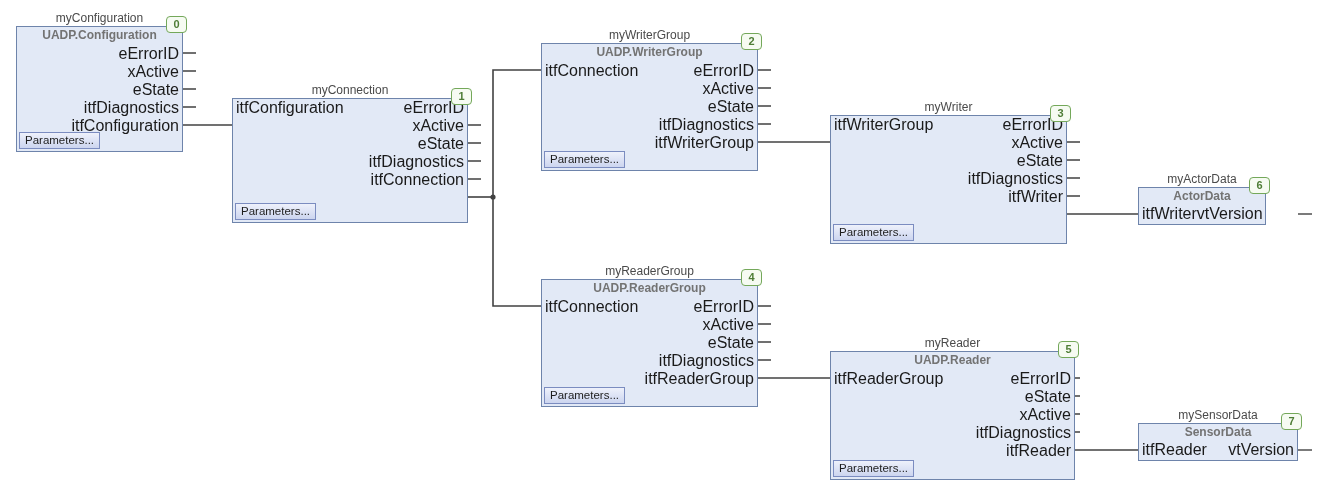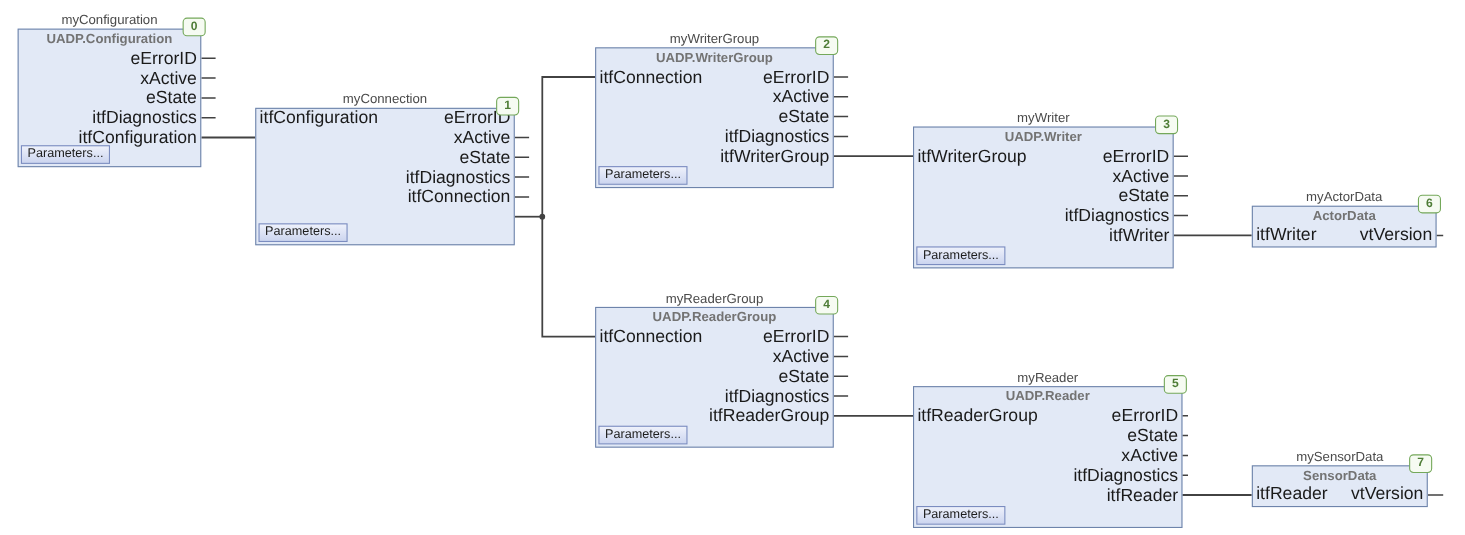--- a/index.html
+++ b/index.html
@@ -139,21 +139,20 @@
           <span class="pin-out">itfWriterGroup</span>
         </div>
       <button class="fb-params">Parameters...</button>
     </div>
   </div>
 
   <div class="fb" style="left:830px;top:115px;width:237px;height:129px;">
     <div class="fb-instance">myWriter</div>
     <div class="fb-badge">3</div>
     <div class="fb-box">
-      <div class="fb-title">UADP.Writer</div>
       <div class="fb-row">
         <span class="pin-in">itfWriterGroup</span>
         <span class="pin-out">eErrorID</span>
       </div>
       <div class="fb-row">
           <span class="pin-out">xActive</span>
         </div>
       <div class="fb-row">
           <span class="pin-out">eState</span>
         </div>
@@ -210,21 +209,21 @@
       <div class="fb-row">
           <span class="pin-out">itfDiagnostics</span>
         </div>
       <div class="fb-row">
           <span class="pin-out">itfReader</span>
         </div>
       <button class="fb-params">Parameters...</button>
     </div>
   </div>
 
-  <div class="fb small" style="left:1138px;top:187px;width:128px;height:38px;padding-left:40px;">
+  <div class="fb small" style="left:1138px;top:187px;width:128px;height:38px;">
     <div class="fb-instance">myActorData</div>
     <div class="fb-badge">6</div>
     <div class="fb-box">
       <div class="fb-title">ActorData</div>
       <div class="fb-row">
         <span class="pin-in">itfWriter</span>
         <span class="pin-out">vtVersion</span>
       </div>
     </div>
   </div>

